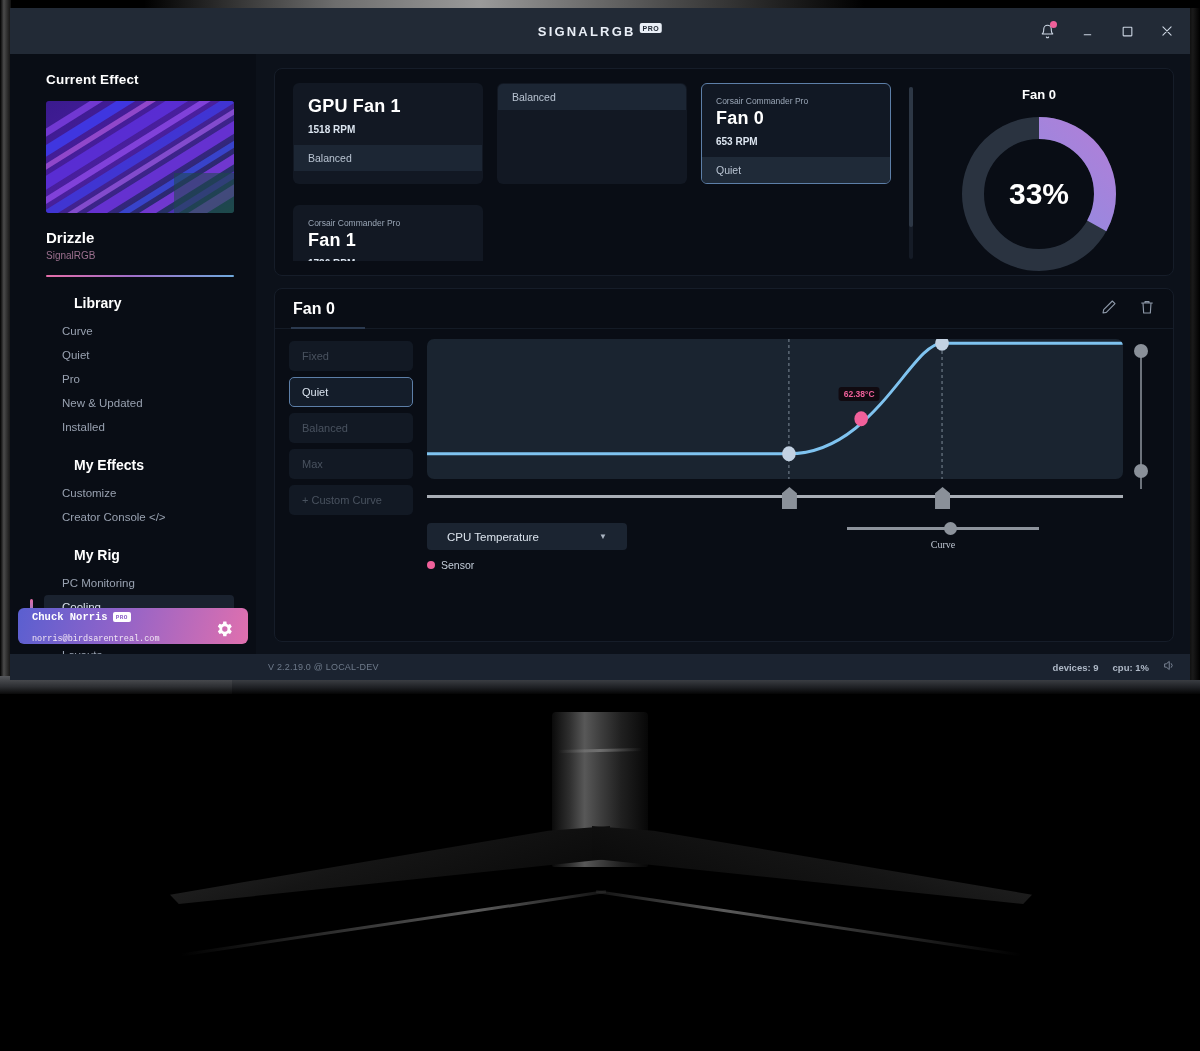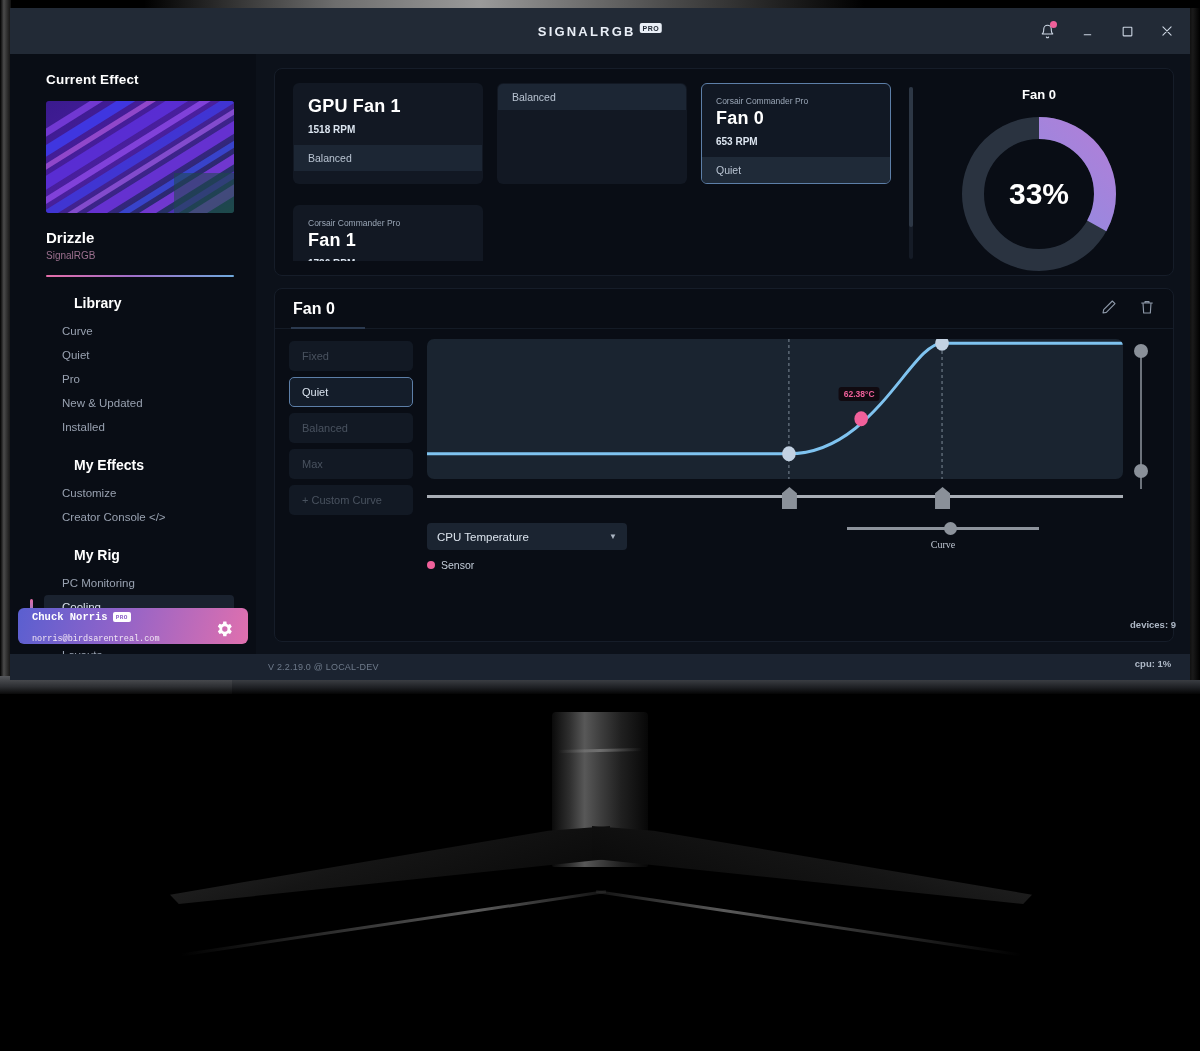--- a/index.html
+++ b/index.html
@@ -188,40 +188,40 @@
   .axis-handle {
     position:absolute; top:0; width:15px; height:22px; background:#8a9099; cursor:pointer;
     clip-path: polygon(50% 0%, 100% 28%, 100% 100%, 0% 100%, 0% 28%);
   }
   .axis-spacer { width:36px; flex:0 0 36px; }
 
   .ctrl-row { margin-top:12px; display:flex; align-items:flex-start; }
   .sensor-col { width:300px; flex:0 0 300px; }
   .select {
     width:200px; height:27px; background:#1b2431; border-radius:4px; display:flex; align-items:center;
-    padding:0 10px; color:#dbe3ed; font-size:11.5px; cursor:pointer; position:relative;
+    padding:0 20px; color:#dbe3ed; font-size:11.5px; cursor:pointer; position:relative;
   }
   .select span.lbl { flex:1; }
   .caret { color:#aab4c2; font-size:8px; }
   .legend { display:flex; align-items:center; gap:6px; margin-top:9px; }
   .legend-dot { width:8px; height:8px; border-radius:50%; background:#f0609a; }
   .legend-txt { color:#c3ccd8; font-size:10.5px; }
 
   .curve-slider-col { flex:1; display:flex; flex-direction:column; align-items:center; padding-top:4px;font-family:Liberation Serif, serif; }
   .cs-track { width:192px; height:3px; background:#8d939c; position:relative; cursor:pointer; }
   .cs-knob { position:absolute; top:-5px; width:13px; height:13px; border-radius:50%; background:#8d939c; cursor:pointer; }
   .cs-label { color:#c0c8d4; font-size:10px; margin-top:9px; }
 
   
   .statusbar {
     height:26px; flex:0 0 26px; background:#1b2330; display:flex; align-items:center;
     padding:0 14px 0 0; position:relative;justify-content:center;
   }
   .sb-left { position:absolute; left:258px; color:#6e7a8a; font-size:9px; letter-spacing:.2px; }
-  .sb-right { margin-left:auto; display:flex; align-items:center; gap:28px;flex-direction:column; }
+  .sb-right { margin-left:auto; display:flex; align-items:center; gap:14px; }
   .sb-stat { color:#aeb8c6; font-size:9.5px; font-weight:700; }
   .sb-ic { color:#7b8696; cursor:pointer; }
 
   .tooltip {
     position:absolute; background:#100a10; border-radius:3px; padding:2px 5px;
     color:#f0609a; font-size:8.5px; font-weight:700; white-space:nowrap;
   }
 </style>
 </head>
 <body>

